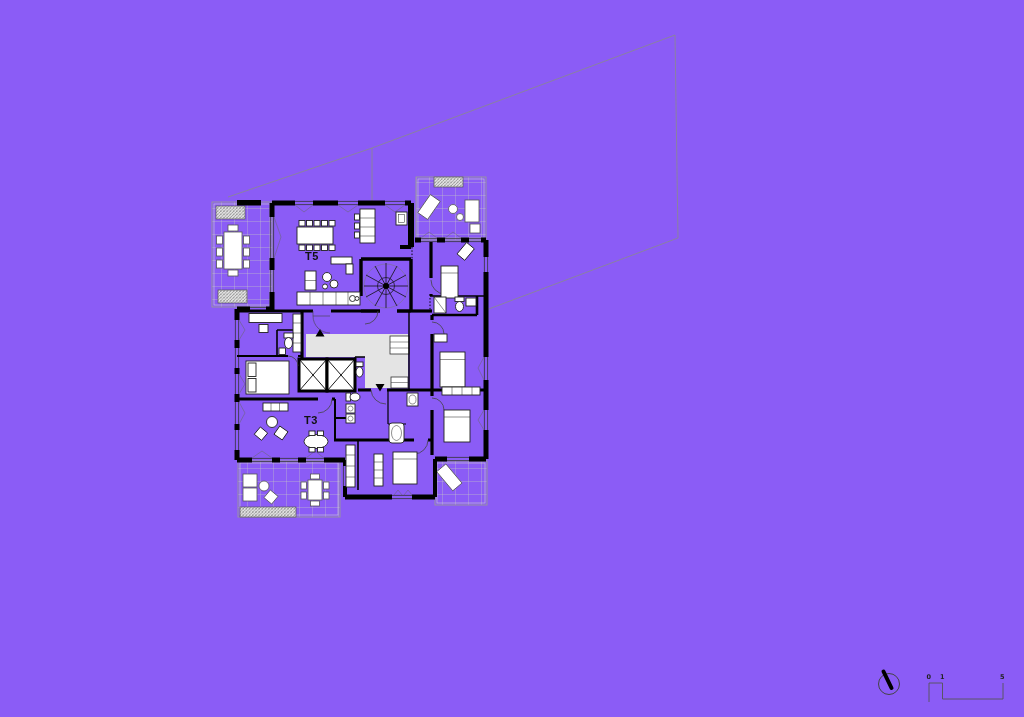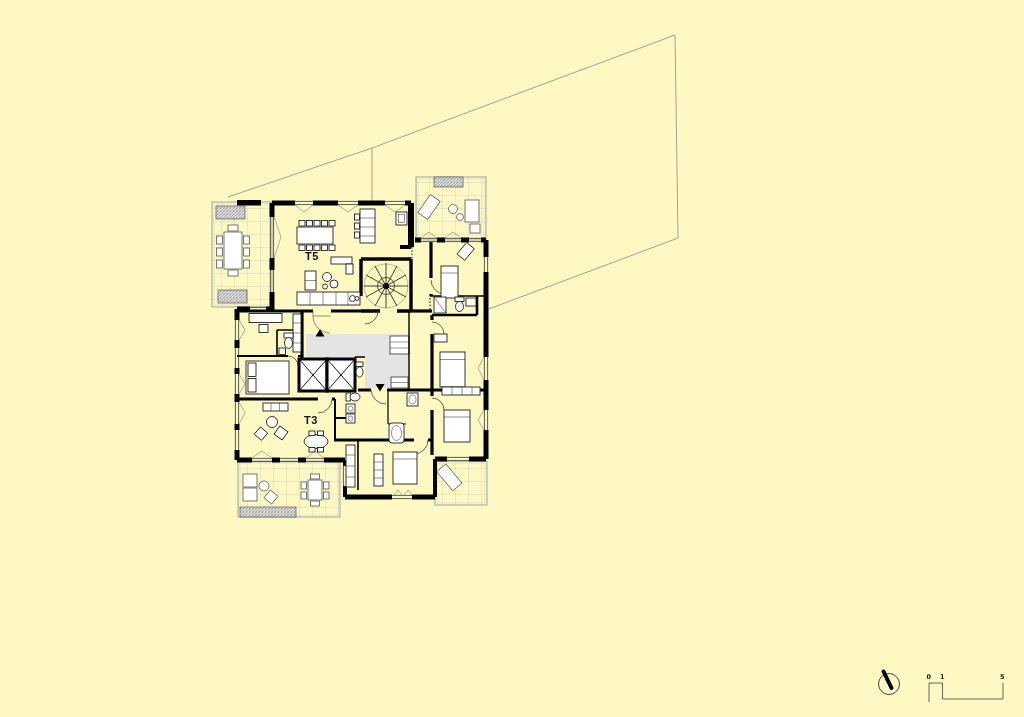--- a/index.html
+++ b/index.html
@@ -1,16 +1,16 @@
 <!DOCTYPE html>
 <html><head>
 <meta charset="utf-8">
 <style>
   html,body{margin:0;padding:0;background:#ffffff;}
-  .page{position:relative;width:1024px;height:717px;background:#fef9c3;overflow:hidden;
+  .page{position:relative;width:1024px;height:717px;background:#8b5cf6;overflow:hidden;
         font-family:"Liberation Sans",sans-serif;}
   svg{position:absolute;left:0;top:0;}
   .unit-label{font-family:"Liberation Sans",sans-serif;font-weight:bold;font-size:11px;
               letter-spacing:.5px;fill:#111;}
   .scale-num{font-family:"DejaVu Sans",sans-serif;font-size:6.5px;fill:#222;font-weight:bold;}
 </style>
 </head>
 <body>
 
 <div class="page">

